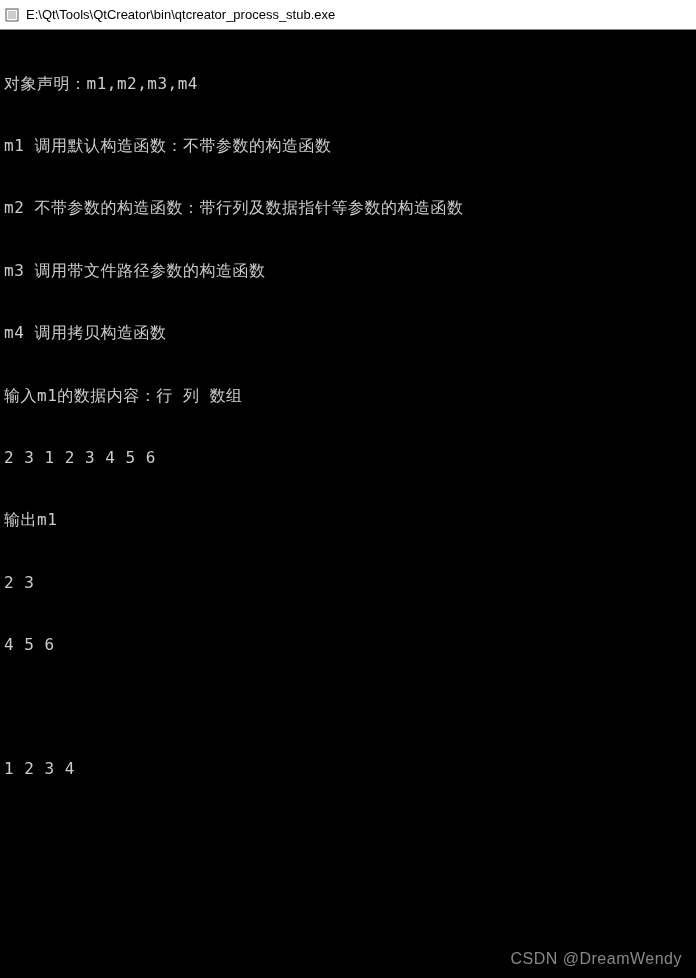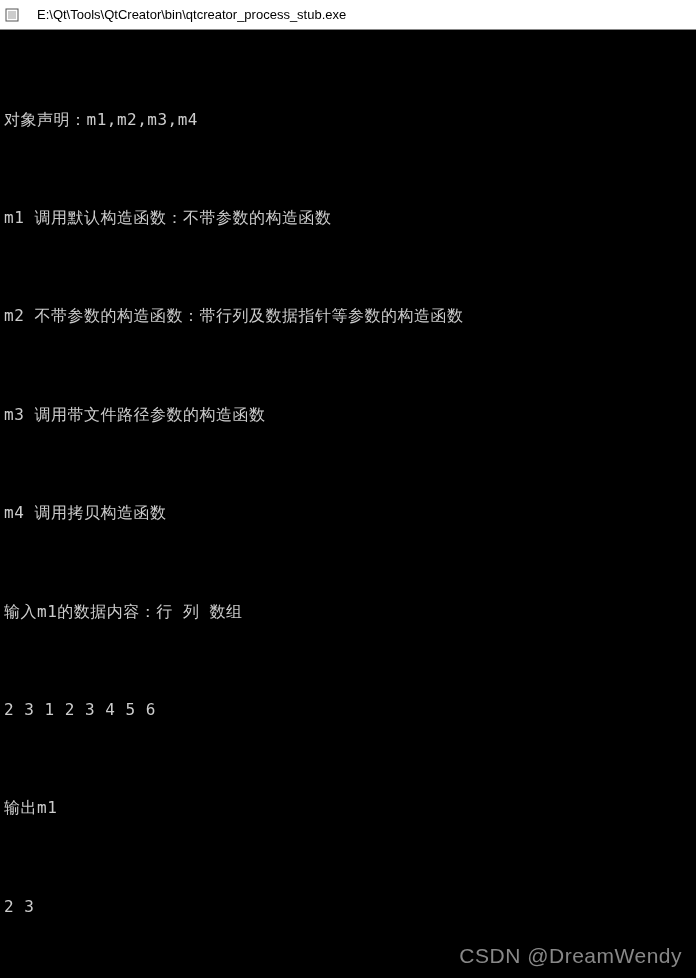--- a/index.html
+++ b/index.html
@@ -17,21 +17,20 @@
       overflow: hidden;
       position: relative;
     }
     .title-bar {
       height: 30px;
       background: #ffffff;
       display: flex;
       align-items: center;
       padding: 0 4px;
       border-bottom: 1px solid #888;
-      gap: 11px;
     }
     .title-icon {
       width: 16px;
       height: 16px;
       margin-right: 6px;
       display: inline-flex;
       align-items: center;
       justify-content: center;
     }
     .title-text {
@@ -41,28 +40,27 @@
     }
     .console-content {
       padding: 2px 4px;
       white-space: pre;
       line-height: 1.3;
       letter-spacing: 0.5px;
     }
     .line {
       display: block;
       min-height: 20px;
-      margin-top: 36px;
     }
     .watermark {
       position: absolute;
       bottom: 10px;
       right: 14px;
       color: #888888;
-      font-size: 21px;
+      font-size: 16px;
       font-family: Arial, sans-serif;
       letter-spacing: 0.5px;
     }
   </style>
 </head>
 <body>
 
 <div class="title-bar">
   <span class="title-icon">
     <svg width="16" height="16" viewBox="0 0 16 16">
@@ -76,20 +74,21 @@
 <div class="console-content">
   <span class="line">对象声明：m1,m2,m3,m4</span>
   <span class="line">m1 调用默认构造函数：不带参数的构造函数</span>
   <span class="line">m2 不带参数的构造函数：带行列及数据指针等参数的构造函数</span>
   <span class="line">m3 调用带文件路径参数的构造函数</span>
   <span class="line">m4 调用拷贝构造函数</span>
   <span class="line">输入m1的数据内容：行 列 数组</span>
   <span class="line">2 3 1 2 3 4 5 6</span>
   <span class="line">输出m1</span>
   <span class="line">2 3</span>
+  <span class="line">4 5 6</span>
   <span class="line"></span>
   <span class="line">1 2 3 4</span>
   
   
   
   
   
   
   
   

